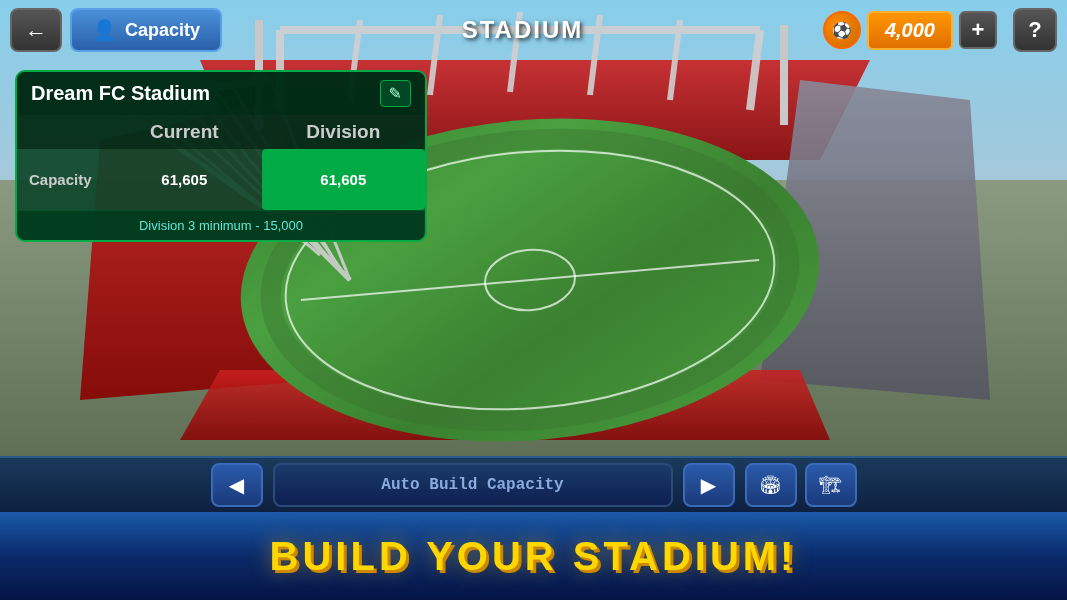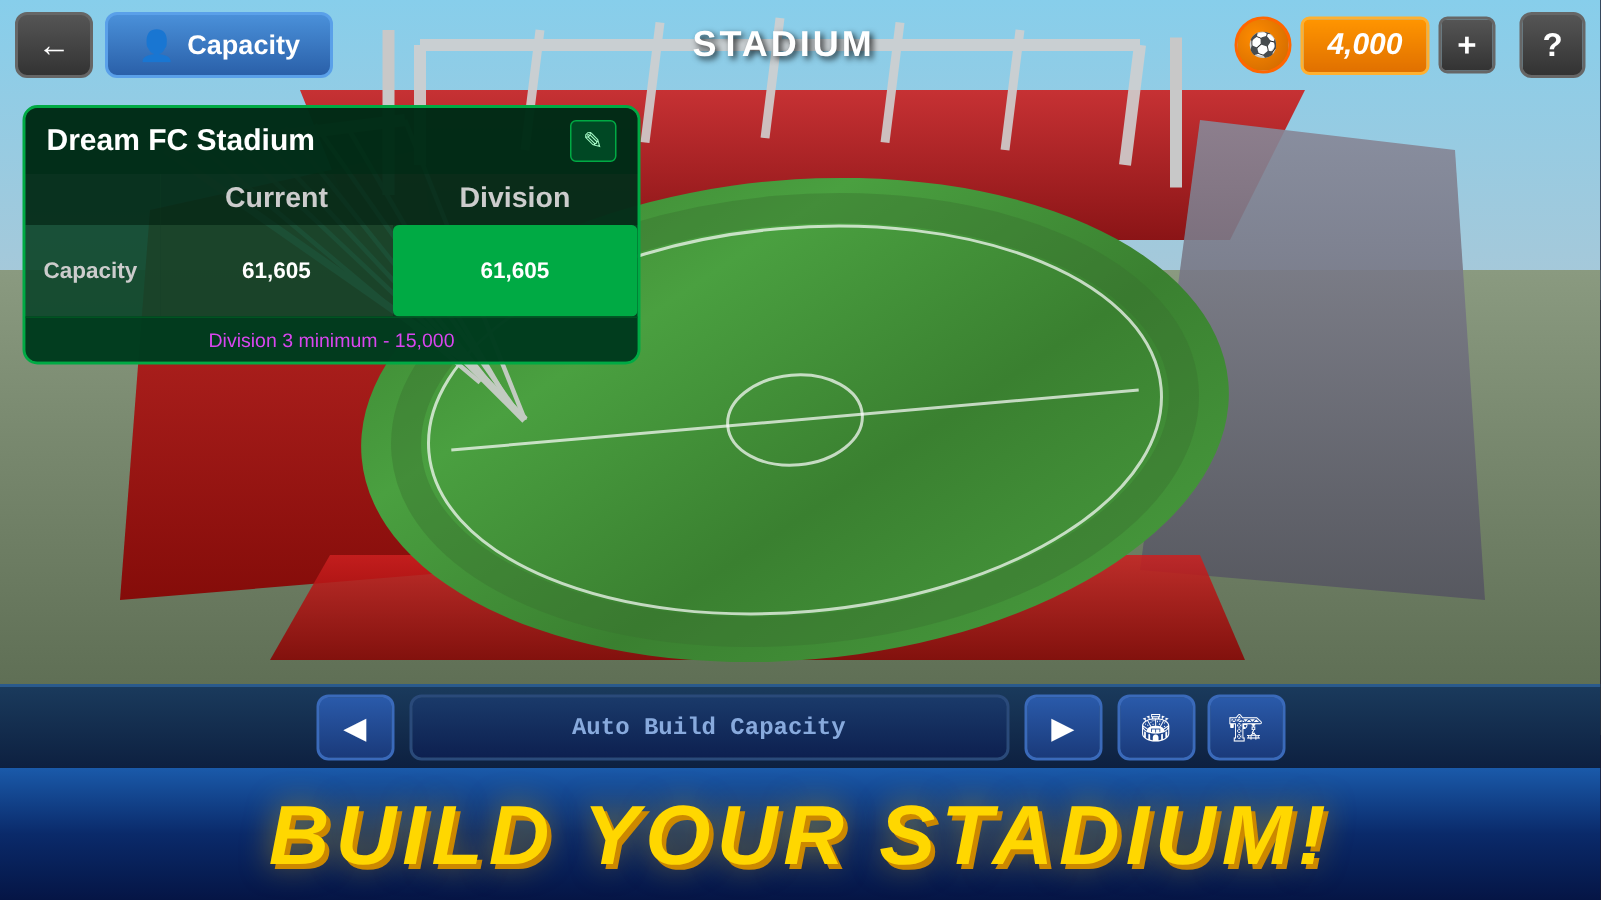--- a/index.html
+++ b/index.html
@@ -220,21 +220,21 @@
       height: 16px;
       background: radial-gradient(circle at 35% 35%, #ff8c00, #cc6600);
       border-radius: 50%;
       margin-right: 4px;
       vertical-align: middle;
     }
 
     .division-info {
       text-align: center;
       padding: 7px 10px;
-      color: #d946ef;
+      color: #5eead4;
       font-size: 13px;
       background: rgba(0,60,30,0.8);
       border-top: 1px solid #005522;
     }
 
     
     .bottom-nav {
       position: absolute;
       bottom: 88px;
       left: 0; right: 0;
@@ -305,26 +305,25 @@
       bottom: 0; left: 0; right: 0;
       height: 88px;
       background: linear-gradient(to bottom, #1a5aaa, #0a2a6a, #051545);
       display: flex;
       align-items: center;
       justify-content: center;
       z-index: 100;
     }
 
     .build-text {
-      font-size: 56px;
+      font-size: 40px;
       font-weight: 900;
       color: #FFD700;
       text-shadow: 3px 3px 0px #cc8800, 0px 0px 20px rgba(255,200,0,0.5);
       letter-spacing: 4px;
-      font-style: italic;
     }
 
     
     .stadium-scene {
       position: absolute;
       top: 0; left: 0;
       width: 1067px;
       height: 490px;
       overflow: hidden;
     }

